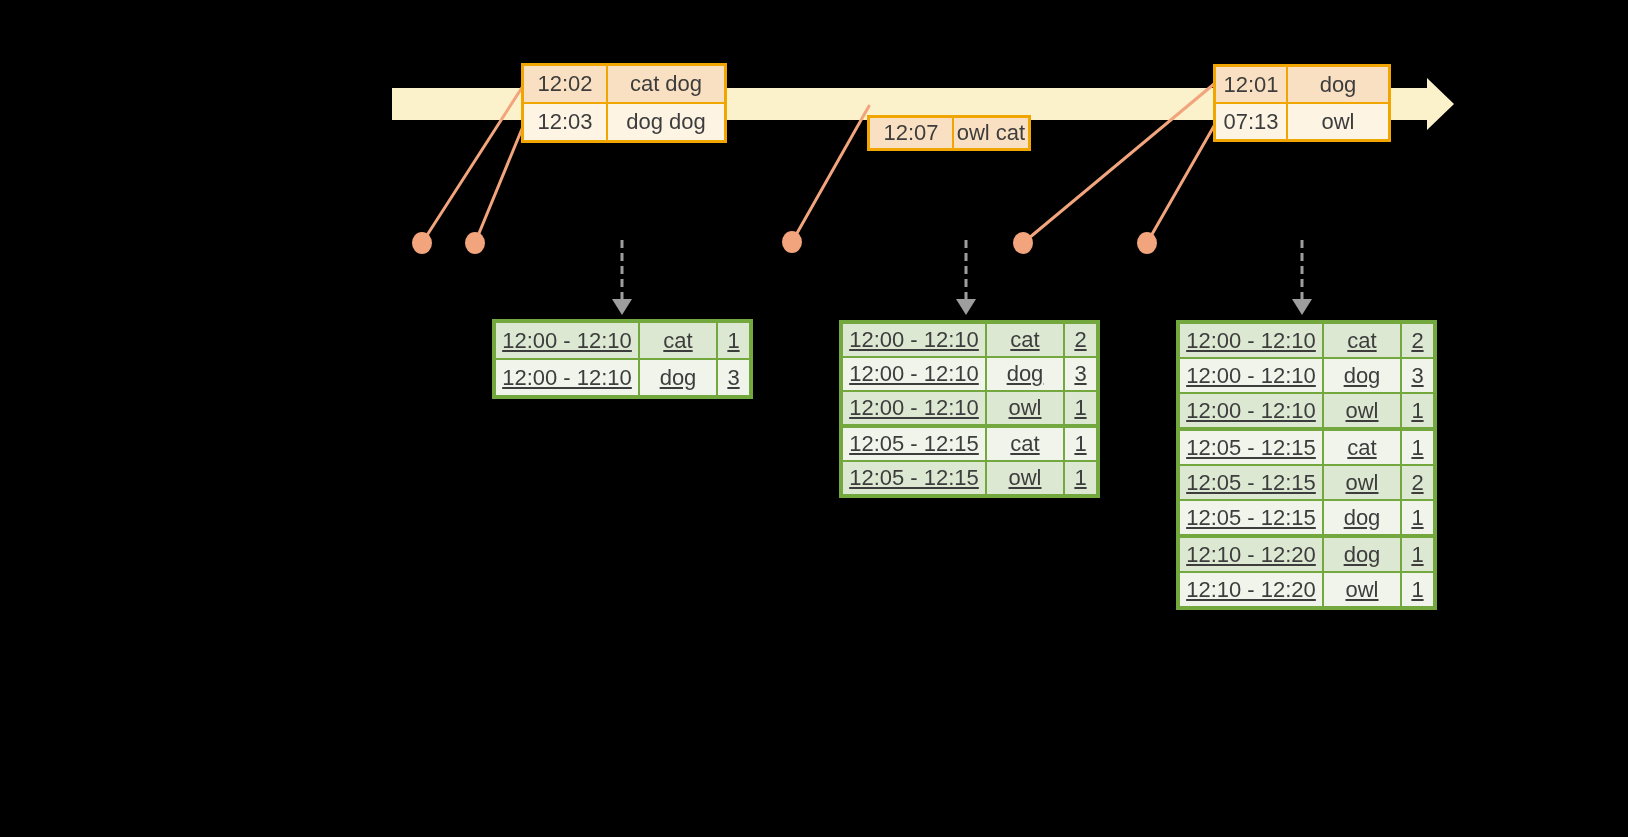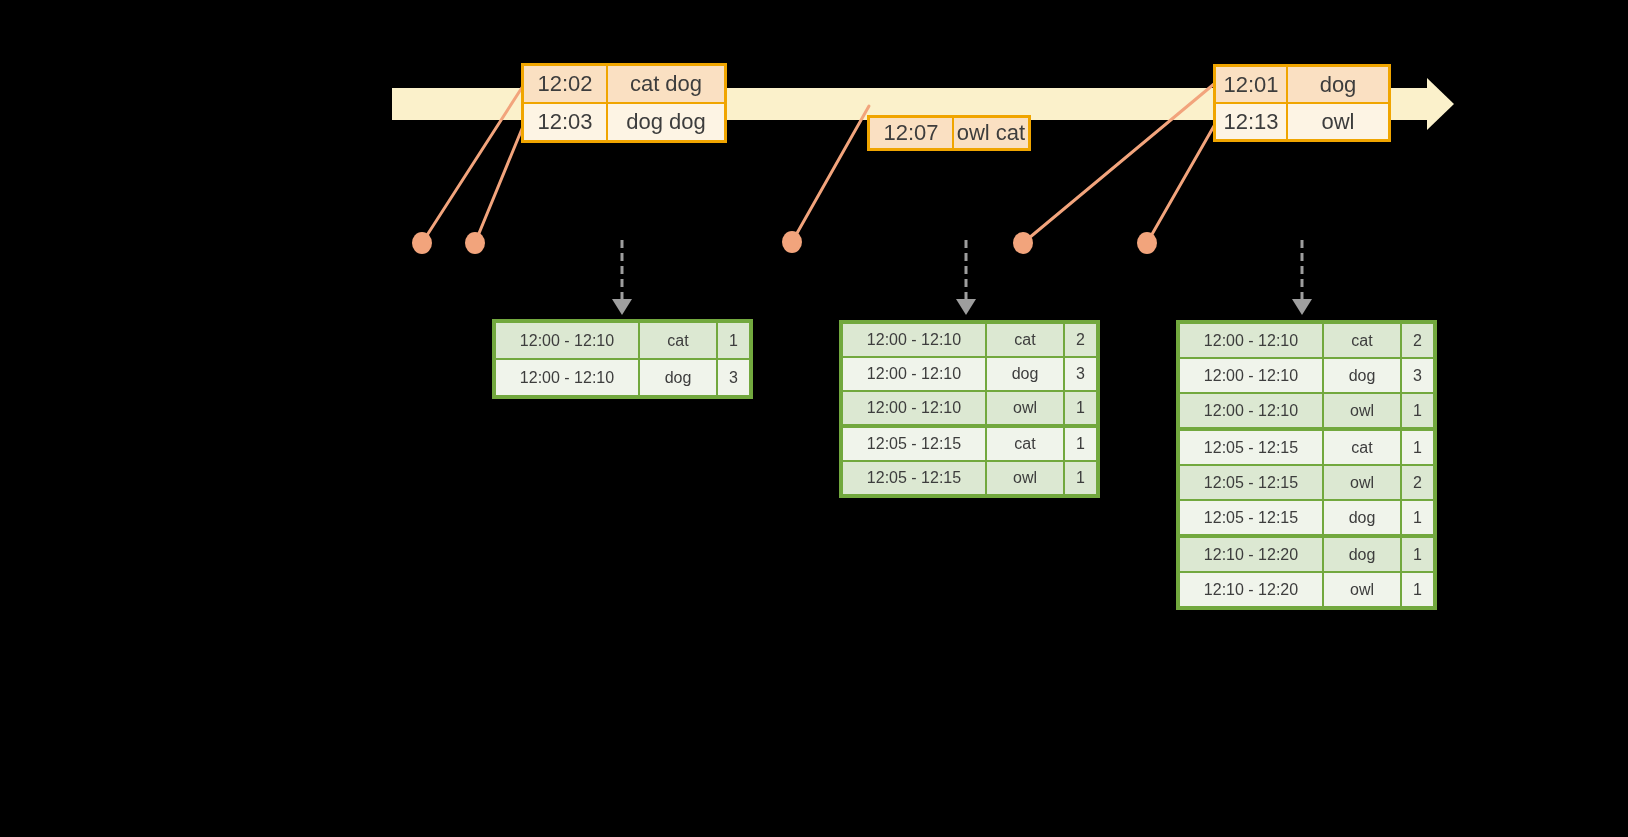--- a/index.html
+++ b/index.html
@@ -41,21 +41,21 @@
 
   
   .rtable{
     position:absolute;z-index:2;
     border:4px solid var(--result-border);background:var(--result-border);
     display:flex;flex-direction:column;
   }
   .rtable .row{display:flex;gap:2px;margin-top:2px;}
   .rtable .row:first-child{margin-top:0;}
   .rtable .row.group-start{margin-top:4px;}
-  .rtable .cell{font-size:16px;}
+  .rtable .cell{font-size:22px;text-decoration:underline;}
   .rtable .g1{width:142px;} .rtable .g2{width:76px;} .rtable .g3{width:31px;}
   .fill-dark{background:var(--result-cell-dark);}
   .fill-light{background:var(--result-cell-light);}
   .rt1{left:492px;top:319px;} .rt1 .row{height:35px;}
   .rt2{left:839px;top:320px;} .rt2 .row{height:32px;}
   .rt3{left:1176px;top:320px;} .rt3 .row{height:33px;}
 </style>
 </head>
 <body>
 
@@ -109,21 +109,21 @@
       <div class="cell c2 fill-peach">owl cat</div>
     </div>
   </div>
 
   <div class="stable stC">
     <div class="row">
       <div class="cell c1 fill-peach">12:01</div>
       <div class="cell c2 fill-peach">dog</div>
     </div>
     <div class="row">
-      <div class="cell c1 fill-cream">12:13</div>
+      <div class="cell c1 fill-cream">07:13</div>
       <div class="cell c2 fill-cream">owl</div>
     </div>
   </div>
 
   <div class="rtable rt1">
     <div class="row">
       <div class="cell g1 fill-dark">12:00 - 12:10</div>
       <div class="cell g2 fill-dark">cat</div>
       <div class="cell g3 fill-dark">1</div>
     </div>

